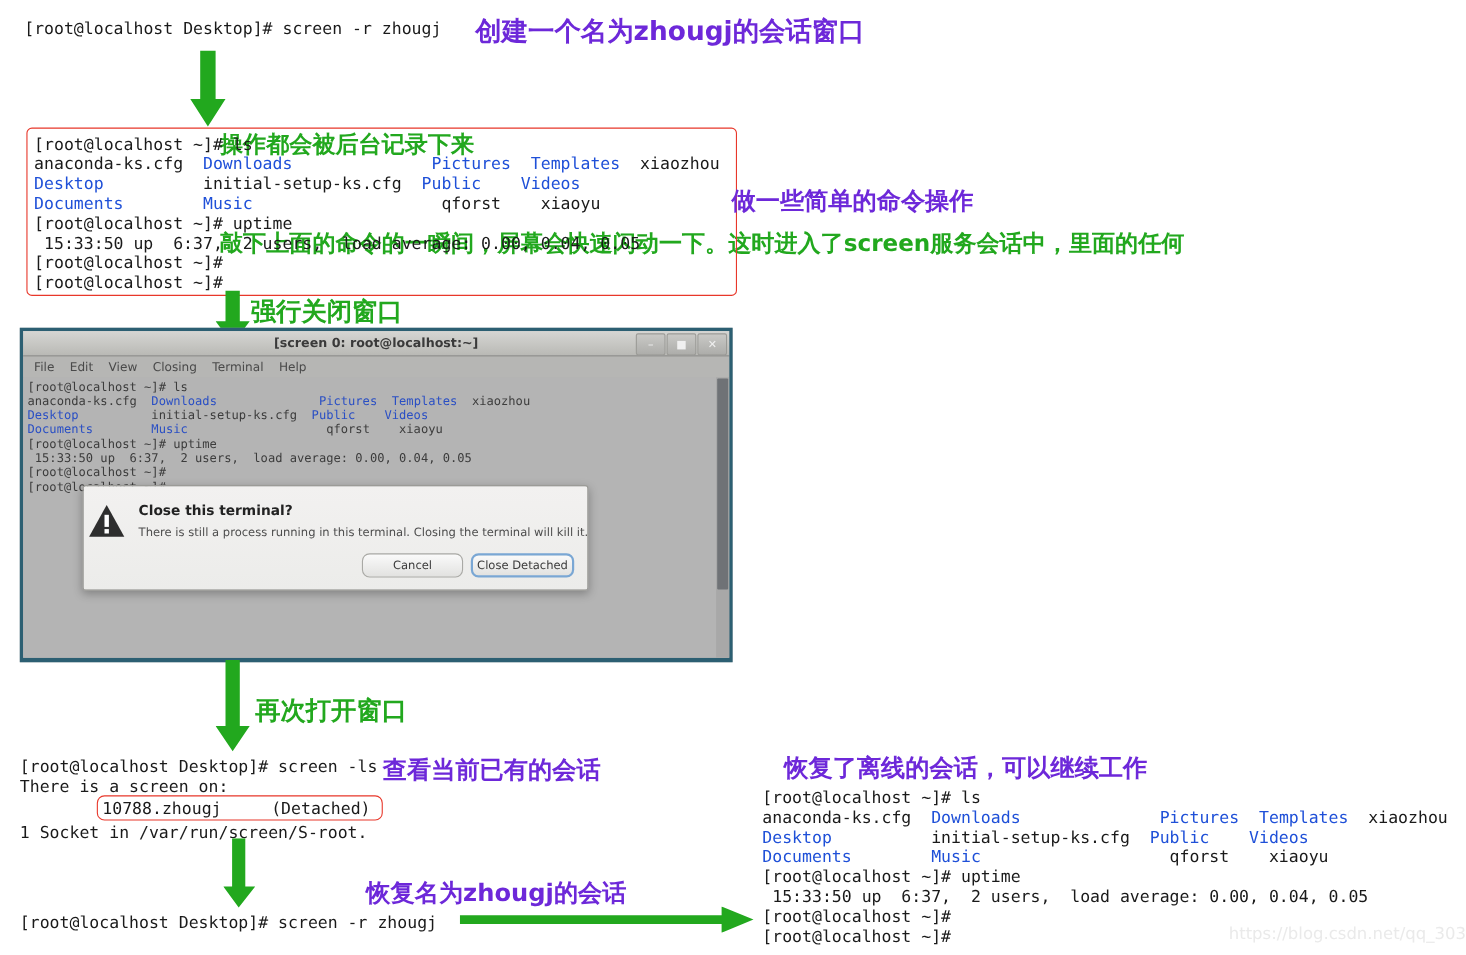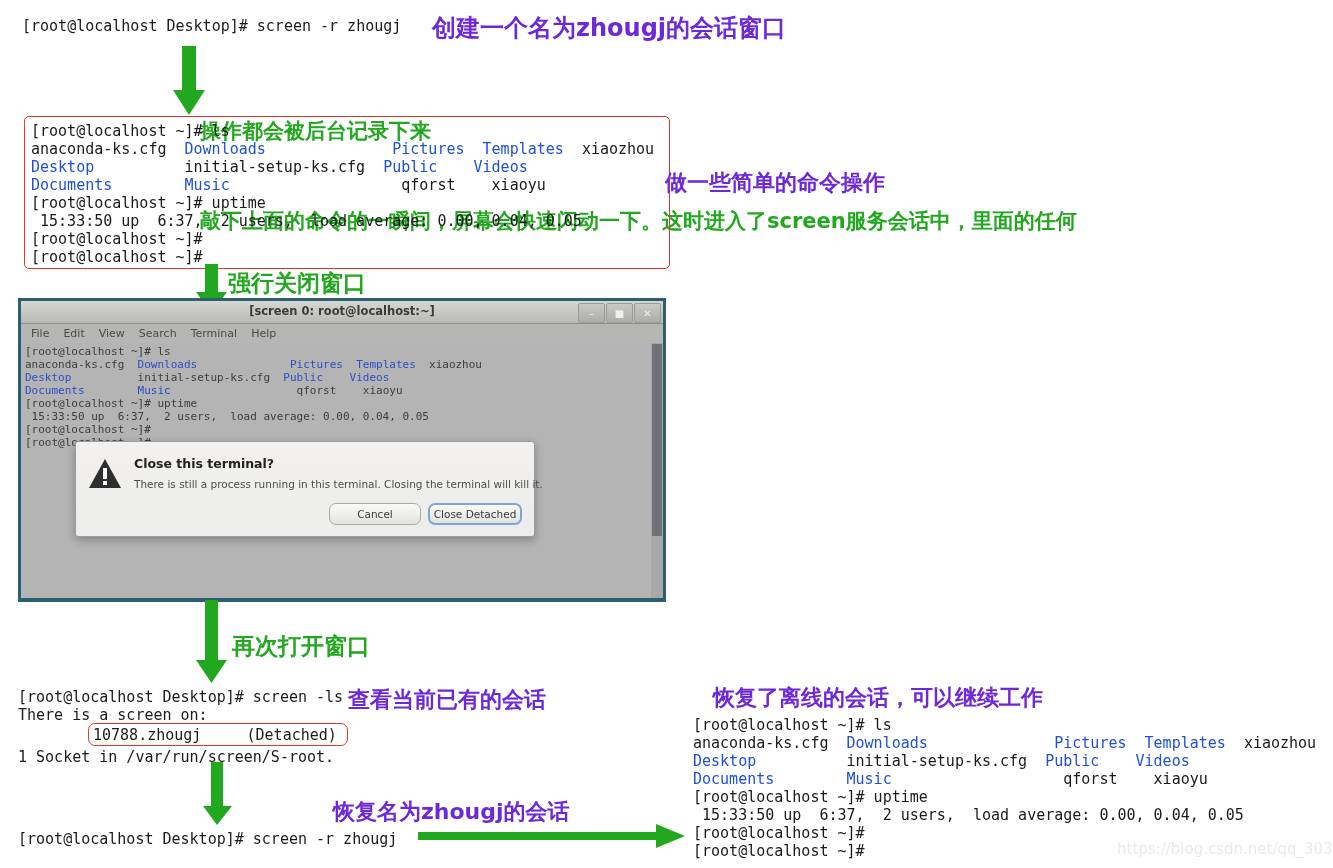--- a/index.html
+++ b/index.html
@@ -143,21 +143,21 @@
 
   
   .dlg {
     position: absolute;
     background: linear-gradient(#f2f1f0, #ececea);
     border: 1px solid #9b9b97;
     border-radius: 3px;
     box-shadow: 0 3px 9px rgba(0,0,0,0.28);
     box-sizing: border-box;
   }
-  .dlg-inner { padding: 14px 14px 10px 12px; display: flex; }
+  .dlg-inner { padding: 14px 14px 10px 4px; display: flex; }
   .dlg-icon { width: 36px; flex: 0 0 36px; padding-top: 2px; }
   .dlg-text { flex: 1; padding-left: 10px; }
   .dlg-title {
     font-family: "DejaVu Sans", sans-serif;
     font-size: 12.5px;
     font-weight: 700;
     color: #222;
     margin-bottom: 7px;
     white-space: pre;
   }
@@ -247,21 +247,21 @@
       <div class="wbtn">–</div>
       <div class="wbtn">■</div>
       <div class="wbtn">✕</div>
     </div>
   </div>
 
   <div class="shot-menubar">
     <span class="shot-menu-item">File</span>
     <span class="shot-menu-item">Edit</span>
     <span class="shot-menu-item">View</span>
-    <span class="shot-menu-item">Search</span>
+    <span class="shot-menu-item">Closing</span>
     <span class="shot-menu-item">Terminal</span>
     <span class="shot-menu-item">Help</span>
   </div>
 
   <div class="shot-body">
     <div id="shotterm" style="padding-top:2px;">
         <div class="shot-term-line"><span class="">[root@localhost ~]# ls</span></div>
         <div class="shot-term-line"><span class="">anaconda-ks.cfg  </span><span class="shot-dir">Downloads</span><span class="">              </span><span class="shot-dir">Pictures</span><span class="">  </span><span class="shot-dir">Templates</span><span class="">  xiaozhou</span></div>
         <div class="shot-term-line"><span class="shot-dir">Desktop</span><span class="">          initial-setup-ks.cfg  </span><span class="shot-dir">Public</span><span class="">    </span><span class="shot-dir">Videos</span></div>
         <div class="shot-term-line"><span class="shot-dir">Documents</span><span class="">        </span><span class="shot-dir">Music</span><span class="">                   qforst    xiaoyu</span></div>

